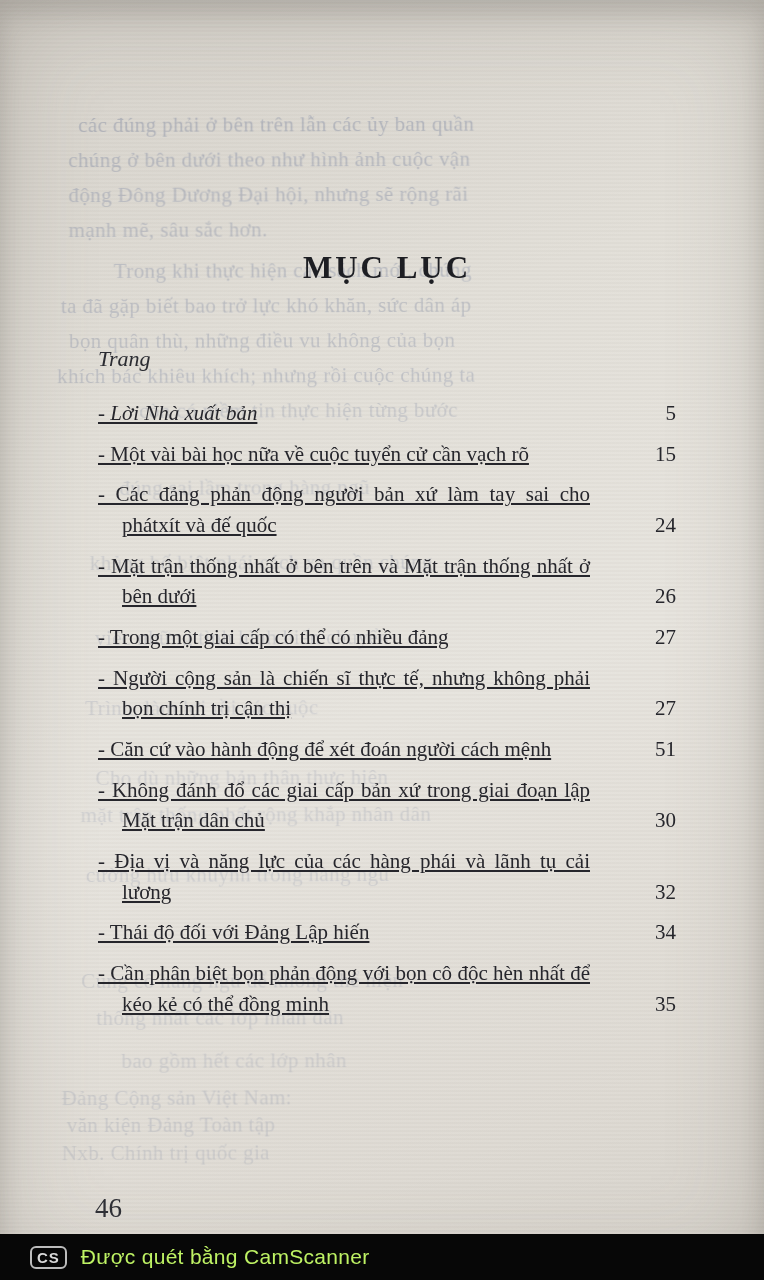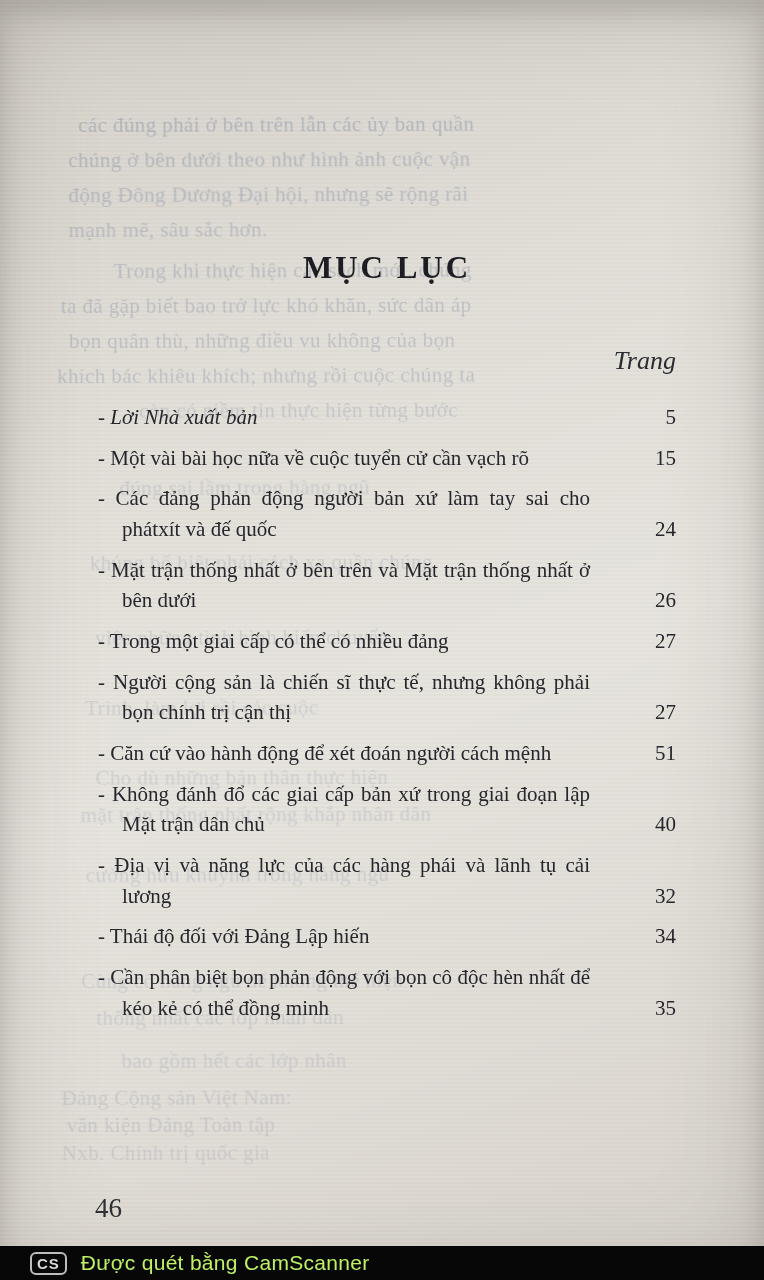--- a/index.html
+++ b/index.html
@@ -21,35 +21,35 @@
   .bleed-layer { position:absolute; inset:0; z-index:1; transform:rotate(-.2deg); }
   .bleed-line {
     position:absolute; font-size:21px; color:#76819e; white-space:nowrap;
     letter-spacing:.4px; filter:blur(.55px);
   }
   .content { position:absolute; left:98px; right:88px; top:0; z-index:3; color:#26262c; }
   .title {
     text-align:center; font-weight:bold; font-size:31px; letter-spacing:3px;
     margin-top:250px; color:#1d1e23;
   }
-  .trang { text-align:right; font-style:italic; font-size:26px; margin-top:60px; color:#2b2c32; }
+  .trang { text-align:left; font-style:italic; font-size:22px; margin-top:60px; color:#2b2c32; }
   .toc { margin-top:26px; }
   .entry { display:flex; align-items:flex-end; margin-bottom:10px; }
   .entry-text {
     flex:1; font-size:21px; line-height:1.46; text-align:justify;
-    padding-left:24px; text-indent:-24px; padding-right:40px; color:#26262c;
+    padding-left:24px; text-indent:-24px; padding-right:40px; color:#26262c;text-decoration:underline;
   }
   .entry-page { width:46px; text-align:right; font-size:21px; line-height:1.46; }
   .italic .entry-text { font-style:italic; }
   .folio {
     position:absolute; left:95px; bottom:56px; z-index:3;
     font-size:27px; color:#2f3036;
   }
   .footer {
-    position:absolute; left:0; right:0; bottom:0; height:34px; z-index:6;
+    position:absolute; left:0; right:0; bottom:0; height:46px; z-index:6;
     background:#070707; display:flex; align-items:center; padding-left:30px;
     font-family:"Liberation Sans", sans-serif;
   }
   .cs-badge {
     color:#d9d9d9; border:2px solid #bcbcbc; border-radius:6px;
     padding:1px 5px; font-size:15px; font-weight:bold; letter-spacing:1px;
   }
   .footer-text { margin-left:14px; color:#bef264; font-size:21px; letter-spacing:.3px; }
 </style>
 </head>
@@ -121,21 +121,21 @@
         <div class="entry-page">27</div>
       </div>
 
       <div class="entry">
         <div class="entry-text">- Căn cứ vào hành động để xét đoán người cách mệnh</div>
         <div class="entry-page">51</div>
       </div>
 
       <div class="entry">
         <div class="entry-text">- Không đánh đổ các giai cấp bản xứ trong giai đoạn lập Mặt trận dân chủ</div>
-        <div class="entry-page">40</div>
+        <div class="entry-page">30</div>
       </div>
 
       <div class="entry">
         <div class="entry-text">- Địa vị và năng lực của các hàng phái và lãnh tụ cải lương</div>
         <div class="entry-page">32</div>
       </div>
 
       <div class="entry">
         <div class="entry-text">- Thái độ đối với Đảng Lập hiến</div>
         <div class="entry-page">34</div>

